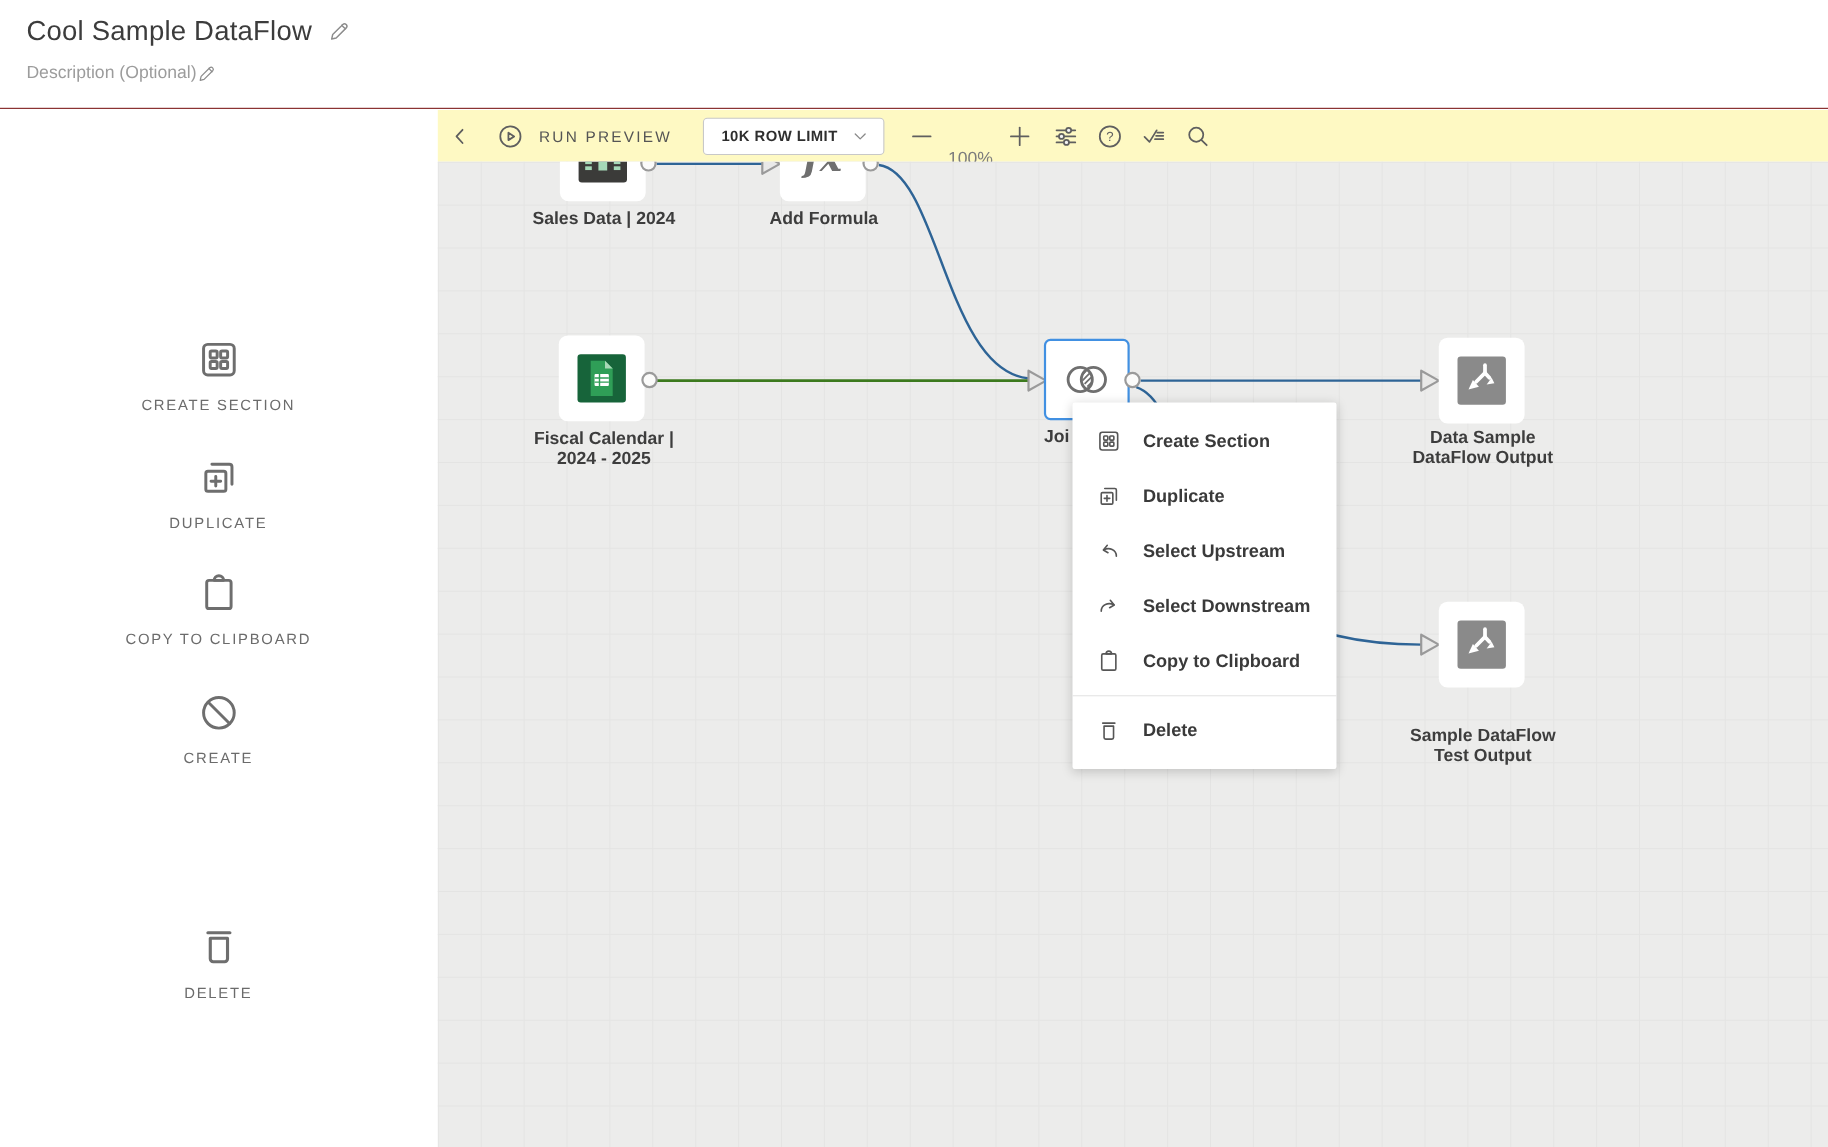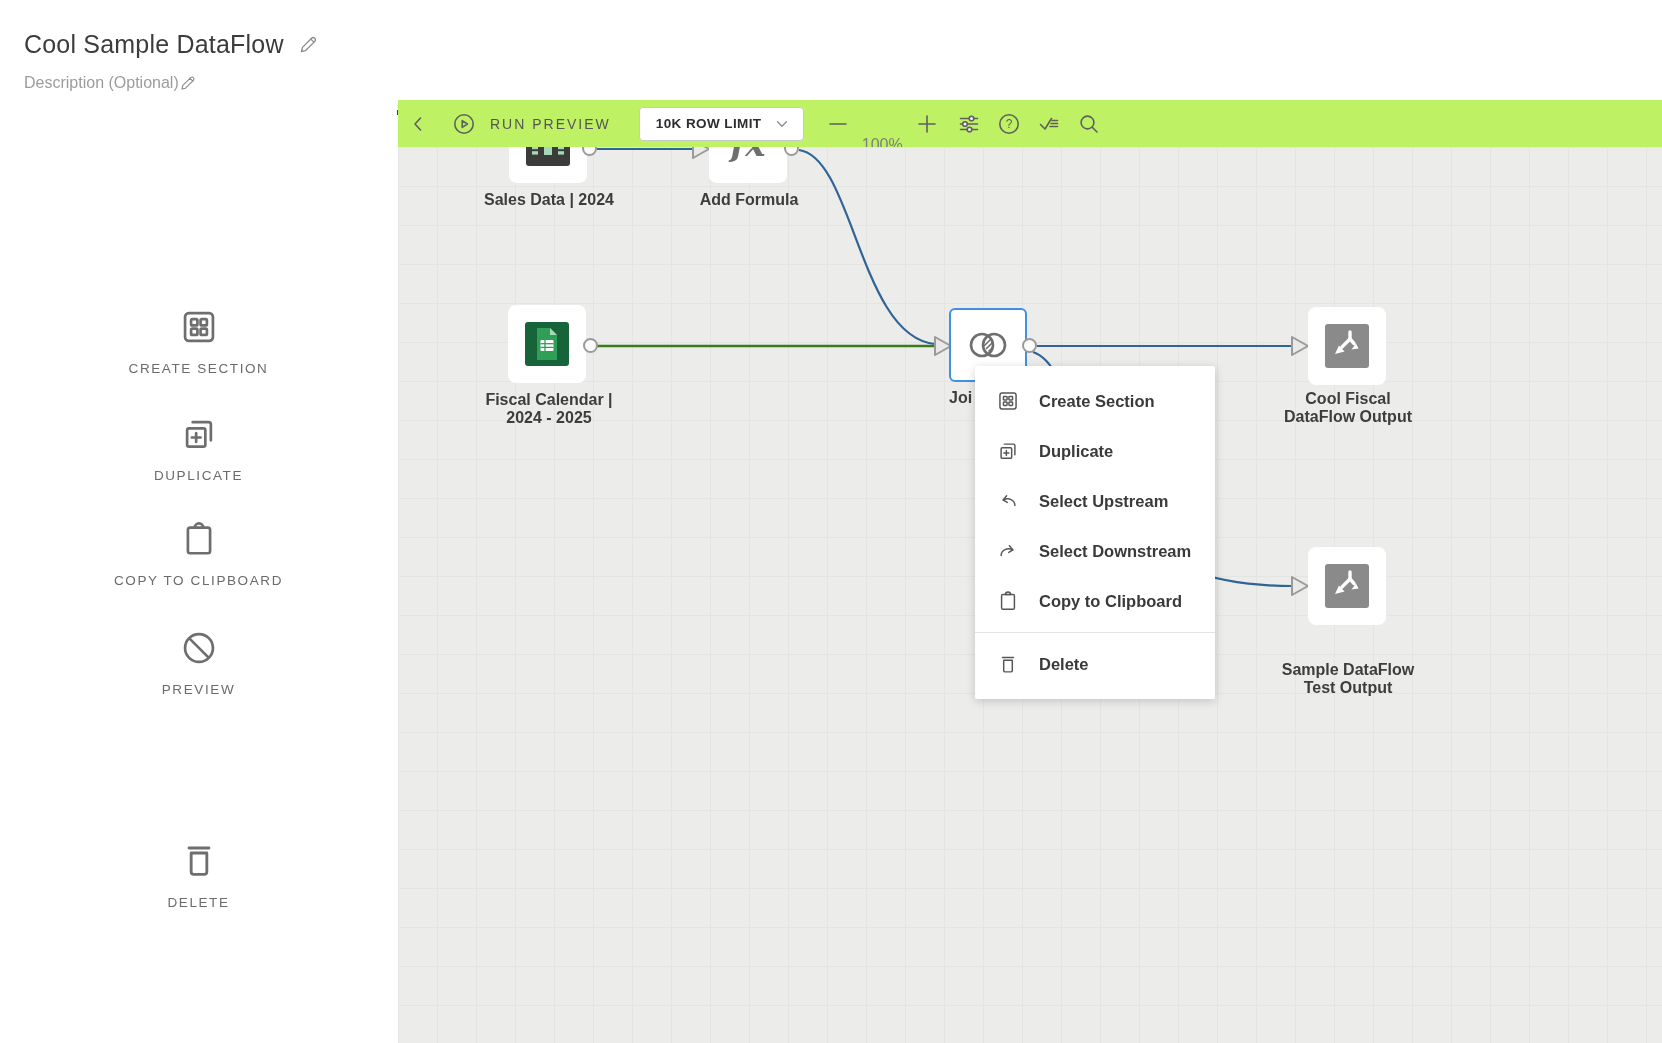--- a/index.html
+++ b/index.html
@@ -1,38 +1,38 @@
 <!DOCTYPE html>
 <html><head>
 <meta charset="utf-8">
 <style>
   * { margin:0; padding:0; box-sizing:border-box; }
   html,body { width:1662px; height:1043px; overflow:hidden; background:#fff;
     font-family:"Liberation Sans", sans-serif; }
   .app { position:relative; width:1662px; height:1043px; }
 
   
-  .header { position:absolute; left:0; top:16px; width:1662px; height:99px;
-    background:#fff; border-bottom:5px solid #7f1d1d; }
+  .header { position:absolute; left:0; top:0; width:1662px; height:99px;
+    background:#fff; border-bottom:1px solid #7f1d1d; }
   .title-row { position:absolute; left:24px; top:14px; display:flex; align-items:center; gap:14px; }
   .page-title { font-size:25px; font-weight:400; color:#3c3c3c; letter-spacing:.2px; }
   .desc-row { position:absolute; left:24px; top:58px; display:flex; align-items:center; }
   .desc-text { font-size:16px; color:#9c9c9c; }
   .pencil { stroke:#8c8c8c; fill:none; stroke-width:1.5; stroke-linecap:round; stroke-linejoin:round; cursor:pointer; }
 
   
   .sidebar { position:absolute; left:0; top:100px; width:397px; height:943px; background:#fff; }
   .side-item { position:absolute; left:0; width:397px; display:flex; flex-direction:column;
     align-items:center; gap:15px; cursor:pointer; }
   .side-label { font-size:13.5px; letter-spacing:1.6px; color:#6b6b6b; }
   .side-icon { stroke:#6e6e6e; fill:none; stroke-width:1.7; stroke-linecap:round; stroke-linejoin:round; }
 
   
   .toolstrip { position:absolute; left:398px; top:100px; width:1264px; height:47px;
-    background:#bef264; display:flex; align-items:center; }
+    background:#fef9c3; display:flex; align-items:center; }
   .tool-ic { stroke:#5f5f5f; fill:none; stroke-width:1.6; stroke-linecap:round; stroke-linejoin:round; cursor:pointer; flex:none; }
   .runprev { margin-left:14px; font-size:14px; letter-spacing:2px; color:#555; cursor:pointer; }
   .rowlimit { margin-left:28px; width:165px; height:34px; background:#fff; border:1px solid #c8c8c8;
     border-radius:4px; display:flex; align-items:center; justify-content:space-between;
     padding:0 12px 0 16px; cursor:pointer; }
   .rowlimit-text { font-size:13.5px; font-weight:700; color:#2e2e2e; letter-spacing:.4px; }
   .zoomlevel { margin-left:12px; font-size:16px; color:#7d7d7d;margin-top:43px; }
 
   
   .canvas { position:absolute; left:398px; top:147px; width:1264px; height:896px; overflow:hidden;
@@ -107,21 +107,21 @@
         <path d="M9.3 4.8a2.7 2.7 0 0 1 5.4 0z" fill="#fff"></path>
       </svg>
       <span class="side-label">COPY TO CLIPBOARD</span>
     </div>
 
     <div class="side-item" style="top:529px">
       <svg class="side-icon" width="38" height="38" viewBox="0 0 24 24">
         <circle cx="12" cy="12" r="8.8"></circle>
         <line x1="5.9" y1="5.9" x2="18.1" y2="18.1"></line>
       </svg>
-      <span class="side-label">PREVIEW</span>
+      <span class="side-label">CREATE</span>
     </div>
 
 
     <div class="side-item" style="top:740px">
       <svg class="side-icon" width="40" height="40" viewBox="0 0 24 24">
         <line x1="6" y1="4.8" x2="18" y2="4.8"></line>
         <path d="M7.3 7.8h9.4V19a1.6 1.6 0 0 1-1.6 1.6H8.9A1.6 1.6 0 0 1 7.3 19z"></path>
       </svg>
       <span class="side-label">DELETE</span>
     </div>
@@ -259,21 +259,21 @@
         <g stroke="#ffffff" stroke-width="3.4" fill="none" stroke-linecap="round">
           <path d="M27 10v7"></path>
           <path d="M27 17 19 25"></path>
           <path d="M27 17l4 4.5"></path>
         </g>
         <polygon points="12,32 21.5,29.5 16,23.5" fill="#ffffff"></polygon>
         <polygon points="35.5,26.5 28.5,27.5 33,21.5" fill="#ffffff"></polygon>
       </svg>
     </div>
     <div class="nlabel" style="left:860px; top:243px;">
-      <span style="display:block">Cool Fiscal</span>
+      <span style="display:block">Data Sample</span>
       <span style="display:block">DataFlow Output</span>
     </div>
 
     <div class="node" style="left:910px; top:400px;">
       <svg class="icon-sq" width="48" height="48" viewBox="0 0 48 48">
         <rect x="2" y="2" width="44" height="44" rx="3" fill="#8a8a8a"></rect>
         <g stroke="#ffffff" stroke-width="3.4" fill="none" stroke-linecap="round">
           <path d="M27 10v7"></path>
           <path d="M27 17 19 25"></path>
           <path d="M27 17l4 4.5"></path>

